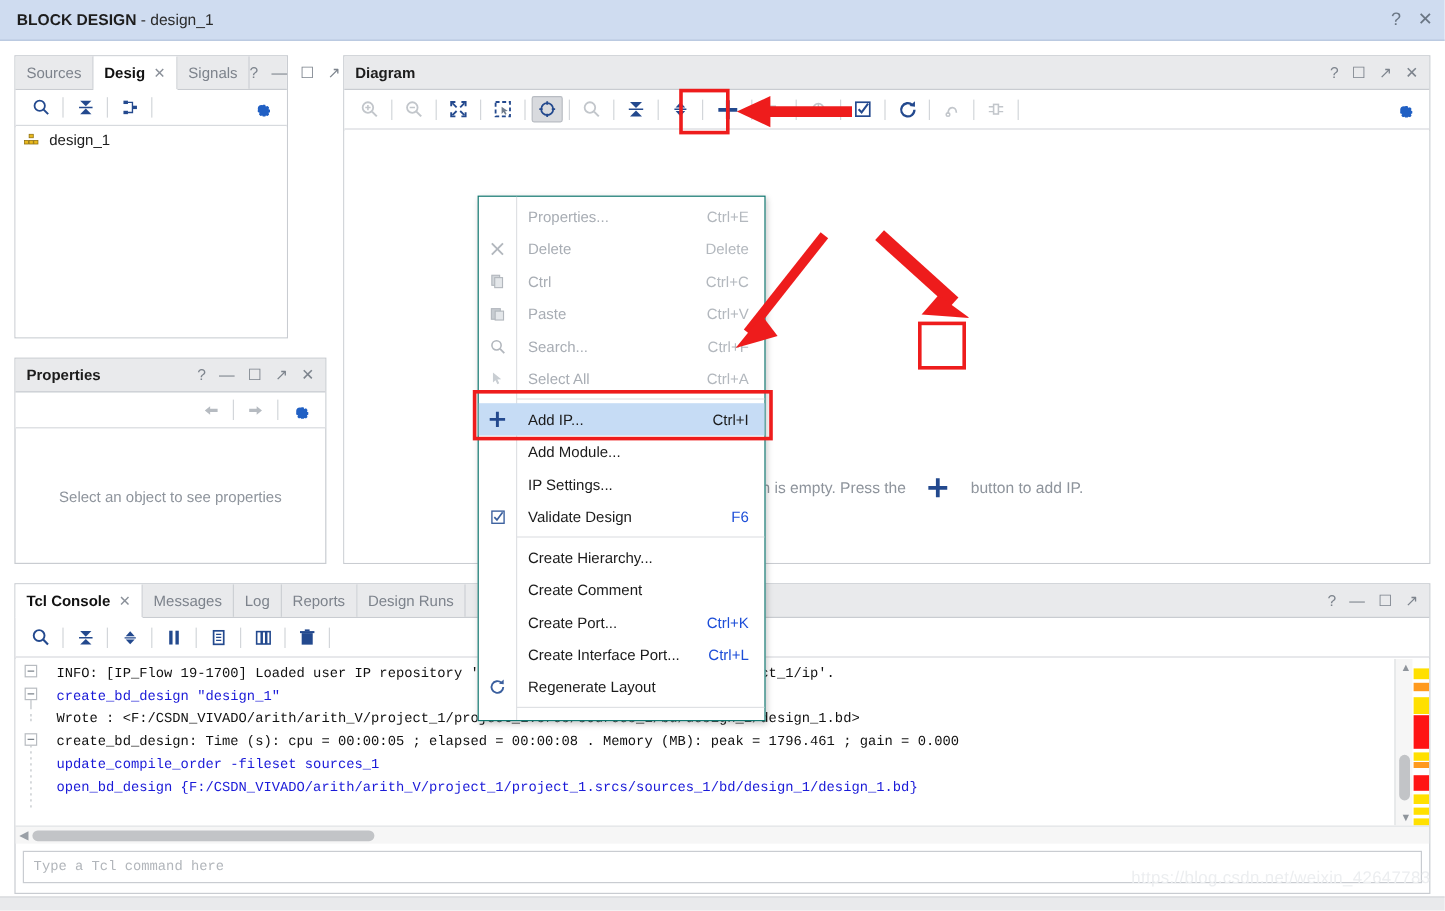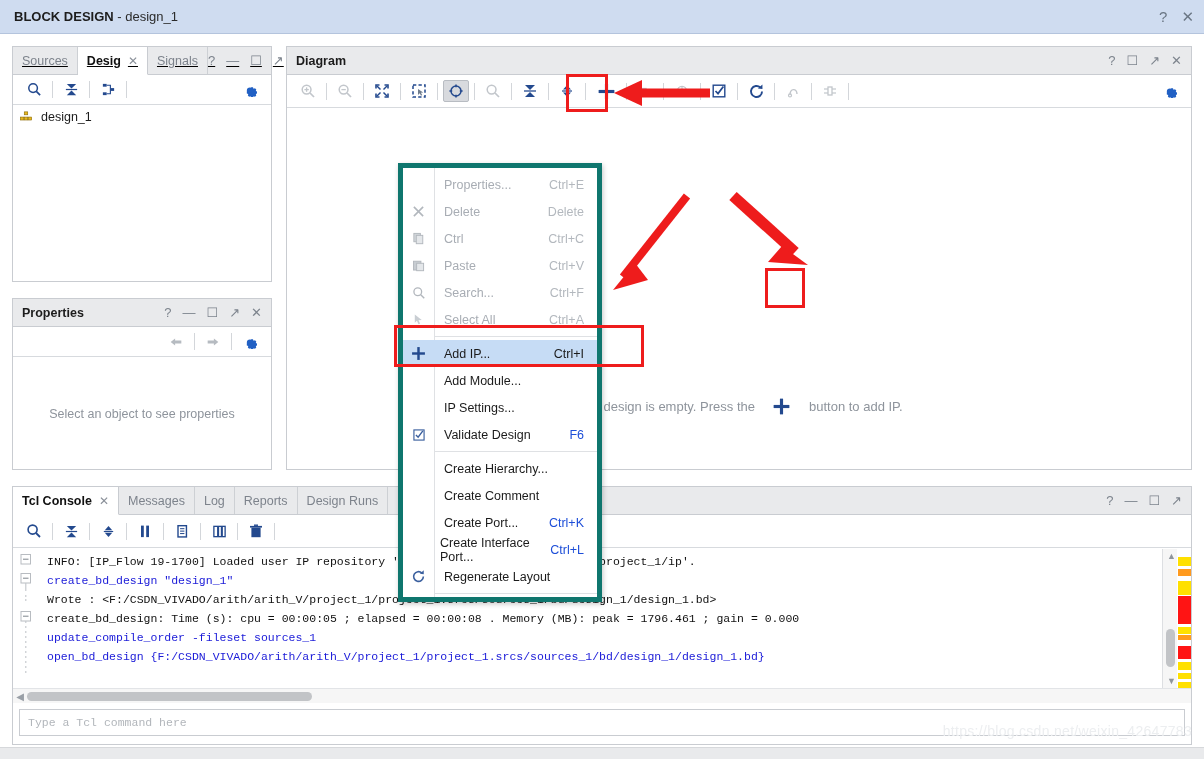--- a/index.html
+++ b/index.html
@@ -96,25 +96,25 @@
     text-align: center; font-size: 12.5px; color: #8e949c;
   }
   .canvas-msg {
     position: absolute; left: 0; right: 0; top: 287px;
     text-align: center; font-size: 13px; color: #8e949c;
     display: flex; align-items: center; justify-content: center; gap: 7px;
   }
 
   
   .ctxmenu {
-    position: absolute; left: 398px; top: 163px; width: 204px;
+    position: absolute; left: 398px; top: 163px; width: 240px;
     background: #ffffff;
-    border: 5px solid #0f766e;
+    border: 1px solid #0f766e;
     box-shadow: 1px 2px 5px rgba(0,0,0,.22);
-    padding: 3px 0 0 0;
+    padding: 3px 0 7px 0;
     z-index: 40;
   }
   .ctxmenu::before {
     content: ""; position: absolute; left: 31px; top: 0; bottom: 0; width: 1px;
     background: #dfe1e4;
   }
   .mi {
     display: flex; align-items: center; height: 27px;
     font-size: 12.5px; color: #1b1b1b; position: relative;
   }
@@ -173,21 +173,21 @@
   <div class="titlebar">
     <div class="title">
       <b>BLOCK DESIGN</b><span class="sep"> - design_1</span>
     </div>
     <div class="tb-btns">
       <span>?</span>
       <span>✕</span>
     </div>
   </div>
 
-  <div class="panel" style="left:12px; top:46px; width:260px; height:236px;text-decoration:underline;">
+  <div class="panel" style="left:12px; top:46px; width:228px; height:236px;">
     <div class="panel-head">
       <div class="tabs">
         <div class="tab">
           <span>Sources</span>
         </div>
         <div class="tab active">
           <span>Desig</span>
           <span class="xclose">✕</span>
         </div>
         <div class="tab">

